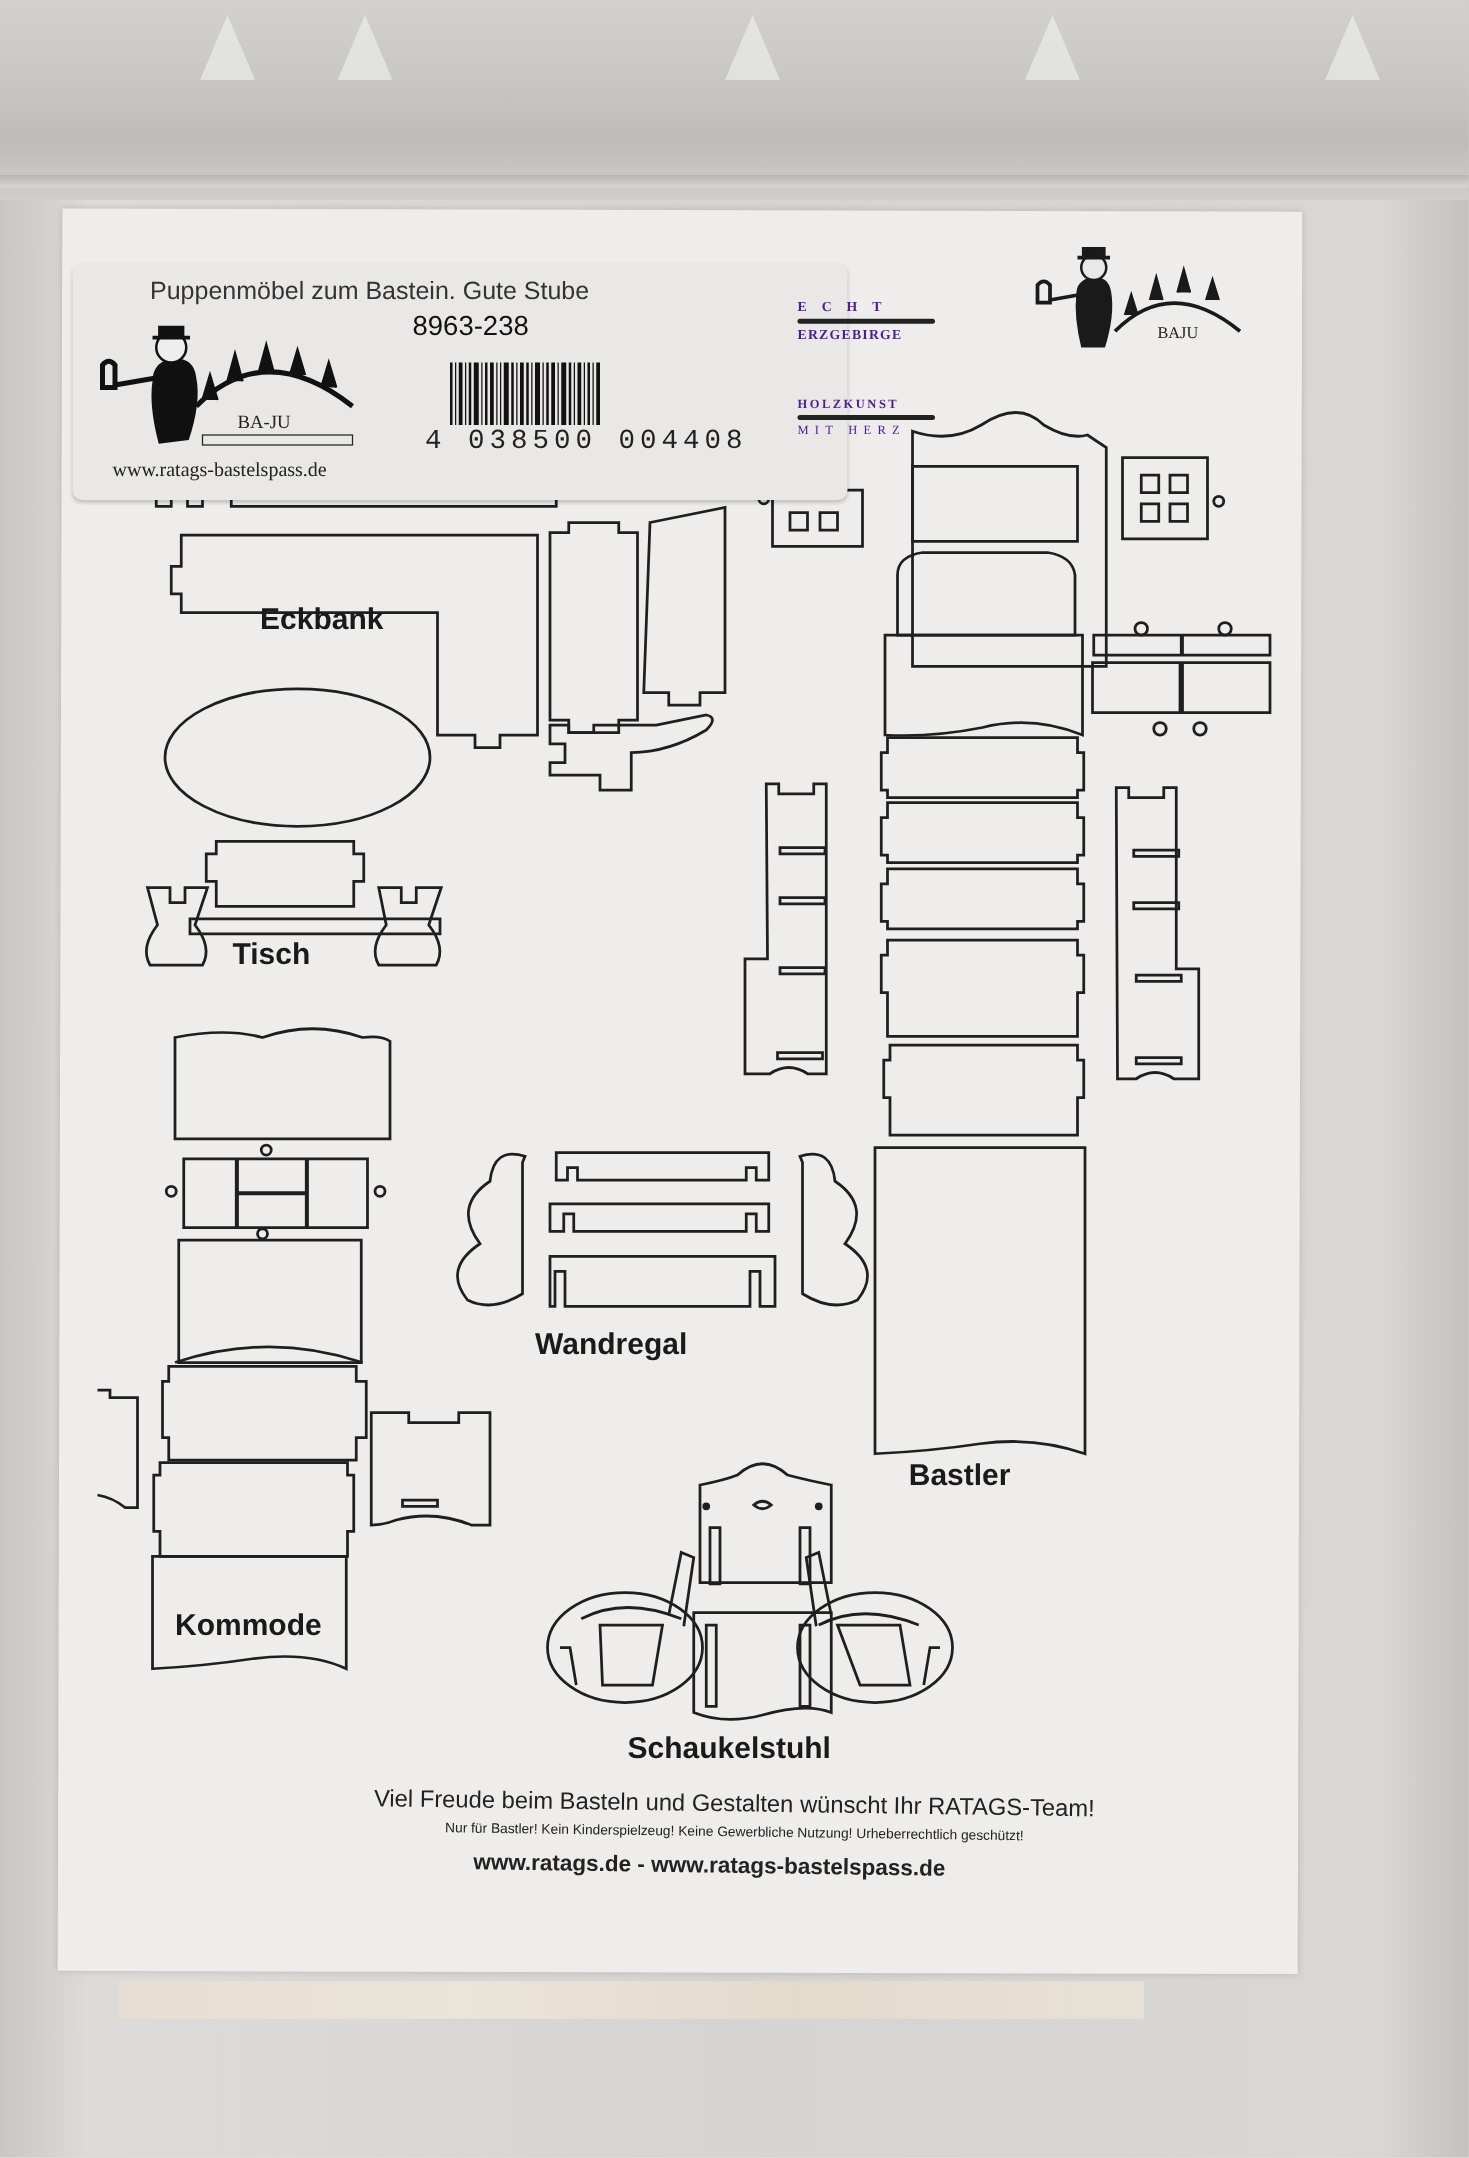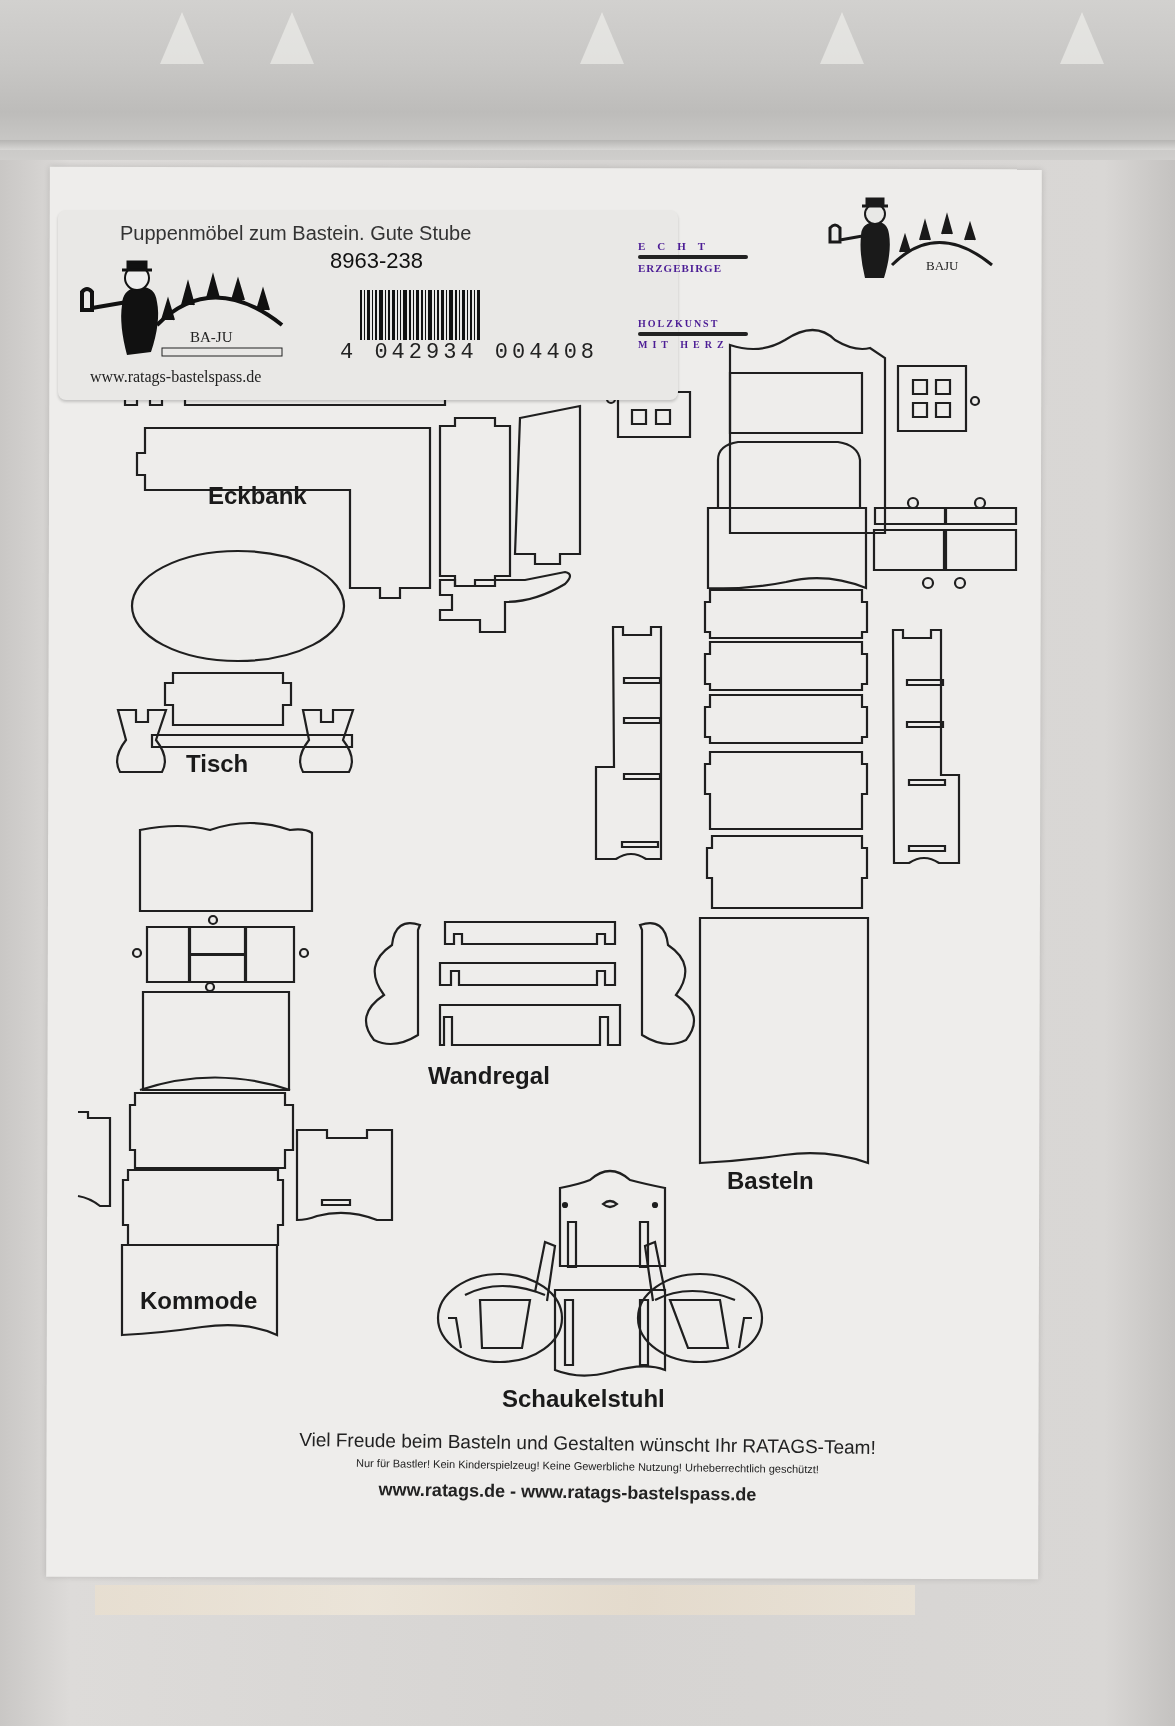--- a/index.html
+++ b/index.html
@@ -18,21 +18,21 @@
   .prod-num{position:absolute;left:330px;top:248px;font-size:22px;color:#111;}
   .barcode{position:absolute;left:360px;top:290px;width:240px;height:50px;display:flex;gap:2px;align-items:flex-end;}
   .barcode span{display:block;background:#111;height:50px;}
   .ean{position:absolute;left:340px;top:340px;font-size:22px;letter-spacing:4px;color:#222;font-family:"Liberation Mono",monospace;}
   .url-label{position:absolute;left:90px;top:368px;font-family:"Liberation Serif",serif;font-size:16px;color:#222;}
   .echt{position:absolute;left:638px;top:240px;width:110px;text-align:left;font-family:"Liberation Serif",serif;color:#4c1d95;}
   .echt .t1{font-size:11px;letter-spacing:12px;font-weight:bold;}
   .echt .bar{height:4px;background:#222;border-radius:2px;margin:3px 0;}
   .echt .t2{font-size:11px;letter-spacing:1px;font-weight:bold;}
   .echt .t3{font-size:10px;letter-spacing:2px;font-weight:bold;margin-top:44px;}
-  .echt .t4{font-size:10px;letter-spacing:5px;font-weight:bold;}
+  .echt .t4{font-size:10px;letter-spacing:5px;font-weight:normal;}
   .part-label{position:absolute;font-weight:bold;font-size:24px;color:#1a1a1a;}
   .footer{position:absolute;left:0;width:1175px;text-align:center;color:#222;}
   svg.parts{position:absolute;left:0;top:0;}
   .mascot{position:absolute;}
 </style>
 </head>
 <body>
 
 <div class="bag"></div>
 <div class="bag-top">
@@ -167,21 +167,21 @@
     <span style="width:1px"></span>
     <span style="width:4px"></span>
     <span style="width:2px"></span>
     <span style="width:1px"></span>
     <span style="width:3px"></span>
     <span style="width:1px"></span>
     <span style="width:2px"></span>
     <span style="width:1px"></span>
     <span style="width:3px"></span>
 </div>
-<div class="ean">4 042934 004408</div>
+<div class="ean">4 038500 004408</div>
 <div class="url-label">www.ratags-bastelspass.de</div>
 
 <div class="echt">
   <div class="t1">ECHT</div>
   <div class="bar"></div>
   <div class="t2">ERZGEBIRGE</div>
   <div class="t3">HOLZKUNST</div>
   <div class="bar"></div>
   <div class="t4">MIT HERZ</div>
 </div>
@@ -192,19 +192,19 @@
   <path d="M42 16 h26 M47 9 h16 v7 h-16 z" fill="#1a1a1a" stroke="#1a1a1a" stroke-width="3"></path>
   <path d="M10 52 v-14 q5 -6 10 0 v14 z M20 50 l28 -5" stroke="#1a1a1a" stroke-width="3" fill="none"></path>
   <path d="M72 75 q45 -45 100 0" stroke="#1a1a1a" stroke-width="3" fill="none"></path>
   <path d="M80 62 l5 -16 l5 16 M100 50 l5 -18 l5 18 M122 44 l5 -18 l5 18 M145 50 l5 -16 l5 16" fill="#1a1a1a" stroke="#1a1a1a" stroke-width="2"></path>
   <text x="106" y="80" font-family="Liberation Serif, serif" font-size="13" fill="#222">BAJU</text>
 </svg>
 
 <div class="part-label" style="left:208px;top:482px">Eckbank</div>
 <div class="part-label" style="left:186px;top:750px">Tisch</div>
 <div class="part-label" style="left:428px;top:1062px">Wandregal</div>
-<div class="part-label" style="left:727px;top:1167px">Basteln</div>
+<div class="part-label" style="left:727px;top:1167px">Bastler</div>
 <div class="part-label" style="left:140px;top:1287px">Kommode</div>
 <div class="part-label" style="left:502px;top:1385px">Schaukelstuhl</div>
 
 <div class="footer" style="top:1433px;font-size:19px;transform:rotate(0.8deg)">Viel Freude beim Basteln und Gestalten wünscht Ihr RATAGS-Team!</div>
 <div class="footer" style="top:1460px;font-size:11px;transform:rotate(0.8deg)">Nur für Bastler! Kein Kinderspielzeug! Keine Gewerbliche Nutzung! Urheberrechtlich geschützt!</div>
 <div class="footer" style="top:1482px;font-size:18px;font-weight:bold;transform:rotate(0.8deg);left:-20px">www.ratags.de - www.ratags-bastelspass.de</div>
 
 </body></html>

